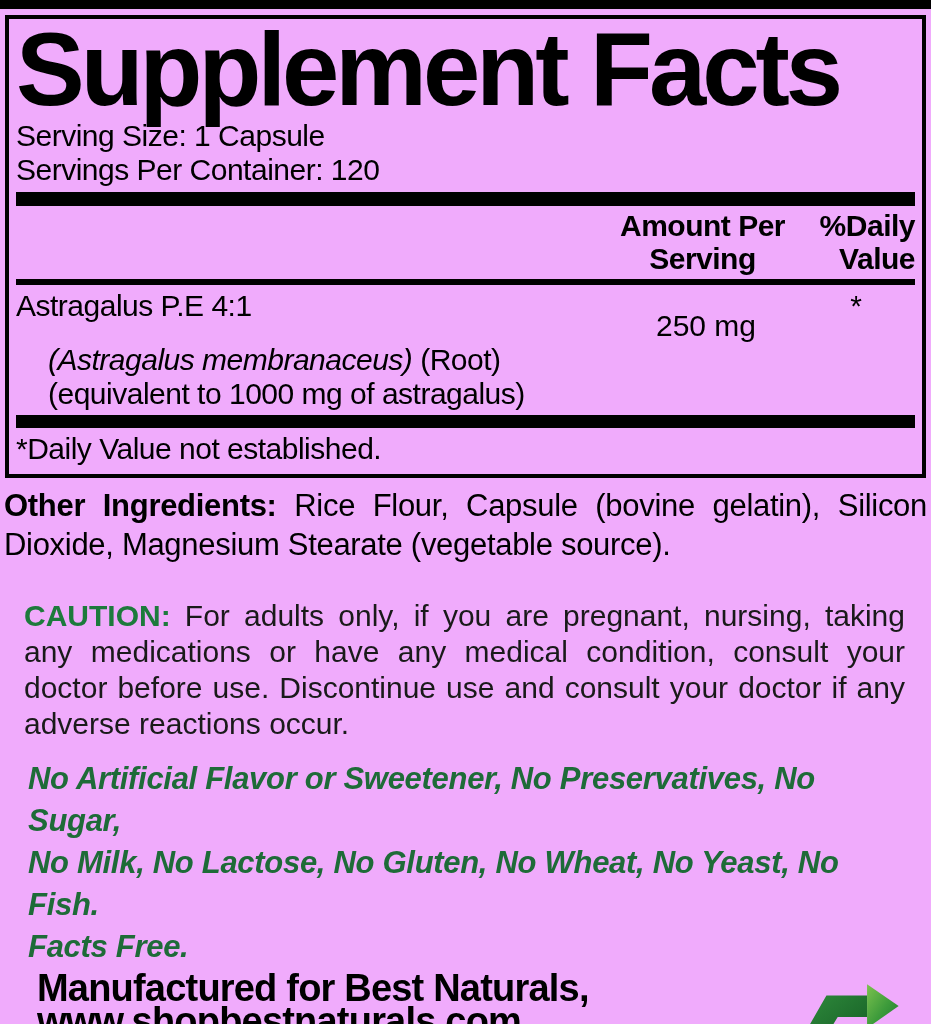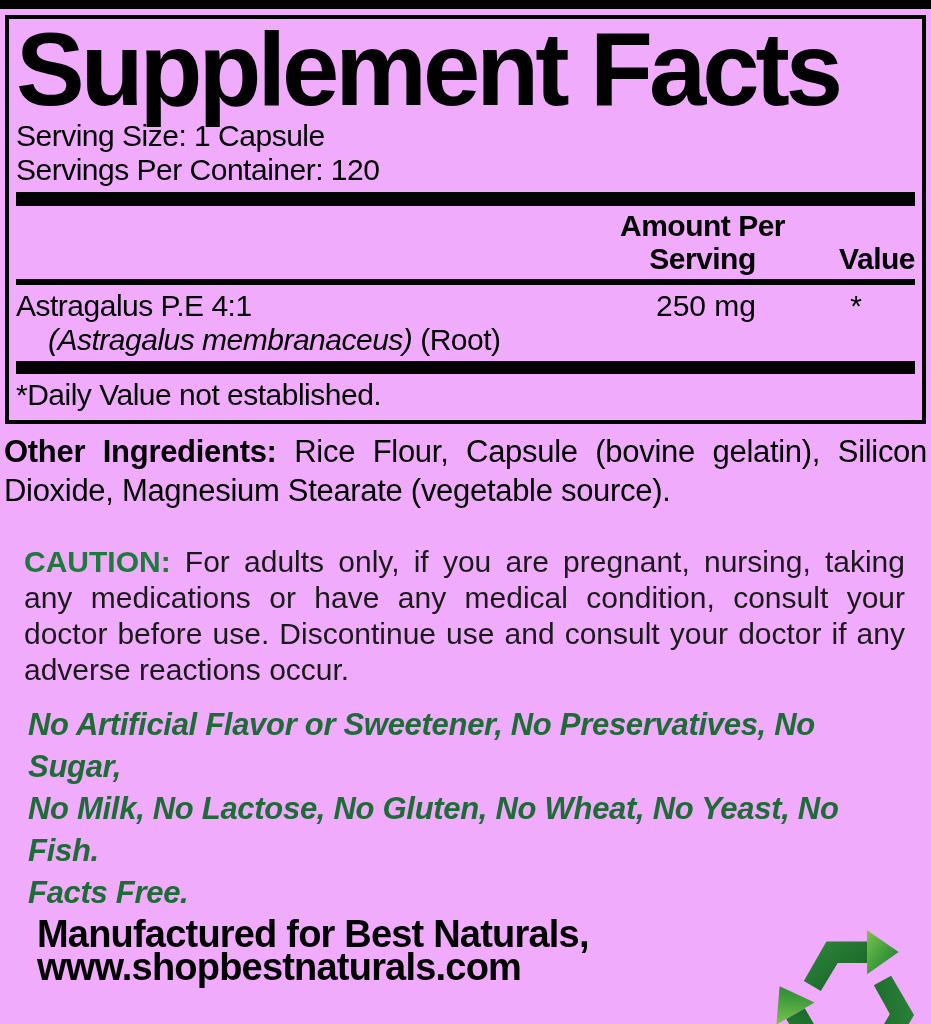--- a/index.html
+++ b/index.html
@@ -39,21 +39,21 @@
   .facts-header{
     display:flex;justify-content:flex-end;align-items:flex-end;
     gap:12px;padding:3px 0 4px 0;
     font-weight:bold;font-size:30px;line-height:33px;letter-spacing:-0.5px;
   }
   .amount-head{text-align:center;}
   .dv-head{text-align:right;width:118px;}
 
   .ing-row{display:flex;align-items:flex-start;padding-top:4px;font-size:30px;line-height:34px;}
   .ing-name{flex:1;letter-spacing:-0.5px;}
-  .ing-amount{width:182px;text-align:center;}
+  .ing-amount{width:182px;text-align:center;margin-top:20px;}
   .ing-dv{width:118px;text-align:center;}
   .ing-sub{padding-left:32px;font-size:30px;line-height:34px;letter-spacing:-0.5px;}
   .italic{font-style:italic;}
   .footnote{font-size:30px;line-height:34px;padding:4px 0 4px 0;letter-spacing:-0.5px;}
 
   
   .other-ingredients{
     margin:8px 4px 0 4px;
     font-size:31px;line-height:39px;
     text-align:justify;
@@ -100,32 +100,34 @@
     <div class="serving-line">Servings Per Container: 120</div>
 
     <div class="bar bar-thick"></div>
 
     <div class="facts-header">
       <div class="amount-head">
         <div>Amount Per</div>
         <div>Serving</div>
       </div>
       <div class="dv-head">
+        <div>%Daily</div>
         <div>Value</div>
       </div>
     </div>
 
     <div class="bar bar-mid"></div>
 
     <div class="ing-row">
       <div class="ing-name">Astragalus P.E 4:1</div>
       <div class="ing-amount">250 mg</div>
       <div class="ing-dv">*</div>
     </div>
     <div class="ing-sub"><span class="italic">(Astragalus membranaceus)</span><span> (Root)</span></div>
+    <div class="ing-sub">(equivalent to 1000 mg of astragalus)</div>
 
     <div class="bar bar-foot"></div>
 
     <div class="footnote">*Daily Value not established.</div>
   </div>
 
   <div class="other-ingredients"><span class="oi-label">Other Ingredients:</span><span> Rice Flour, Capsule (bovine gelatin), Silicon Dioxide, Magnesium Stearate (vegetable source).</span></div>
 
   <div class="caution"><span class="caution-label">CAUTION:</span><span> For adults only, if you are pregnant, nursing, taking any medications or have any medical condition, consult your doctor before use. Discontinue use and consult your doctor if any adverse reactions occur.</span></div>
 

